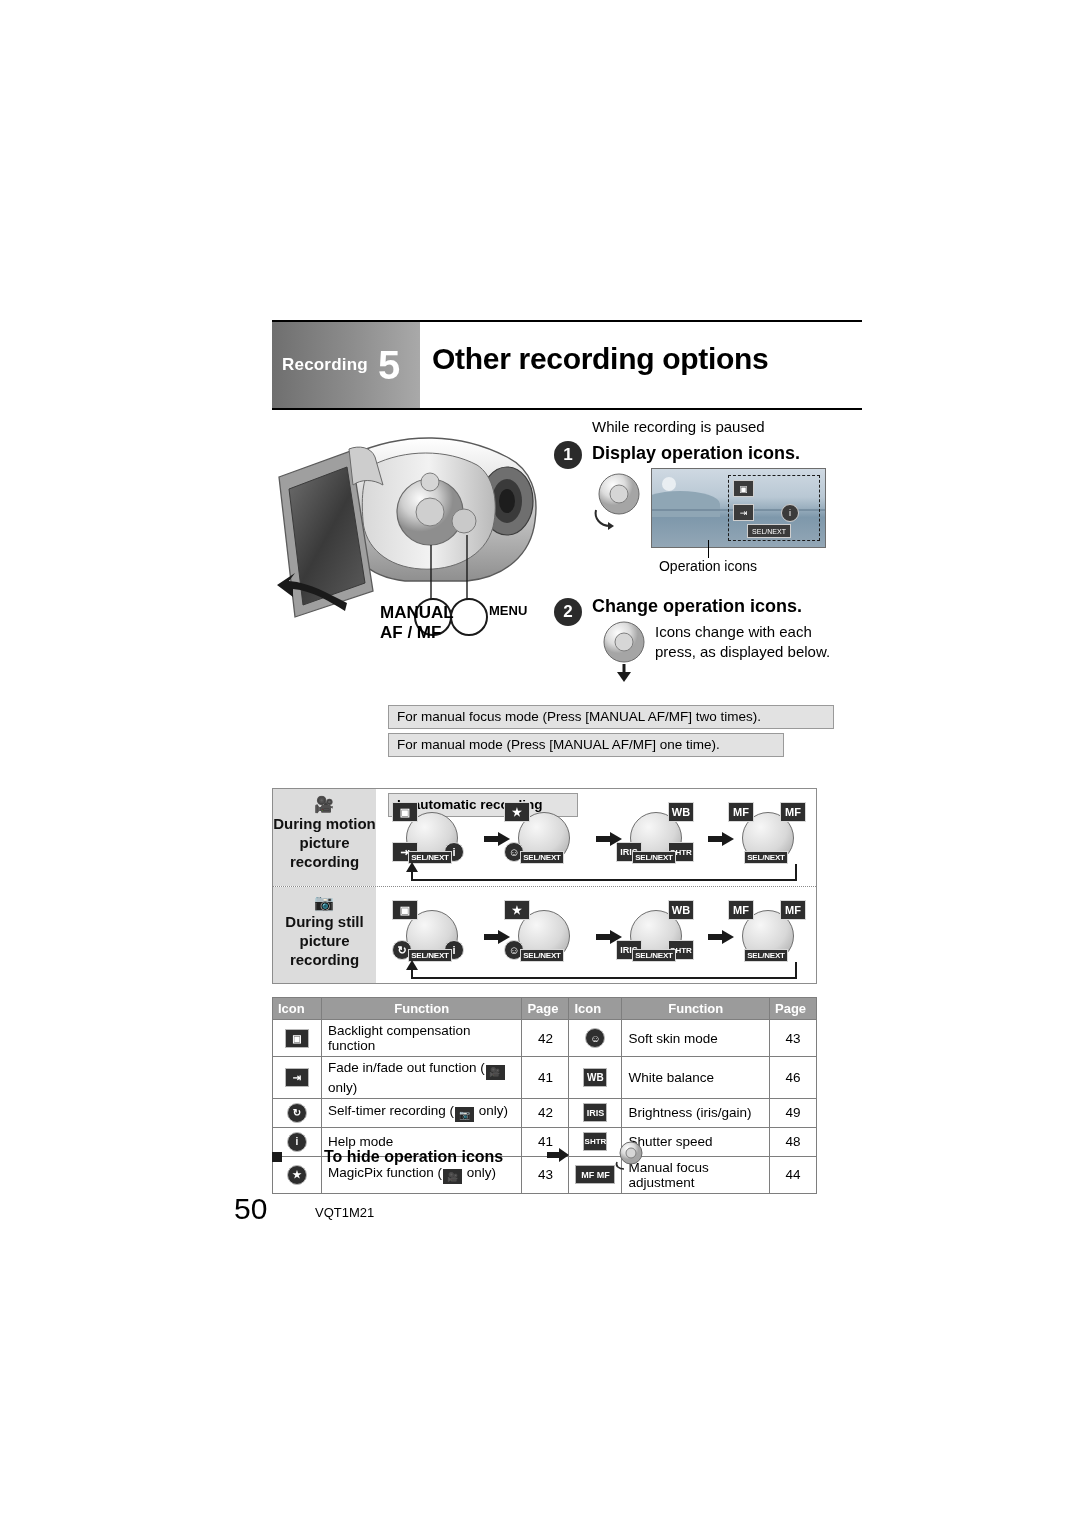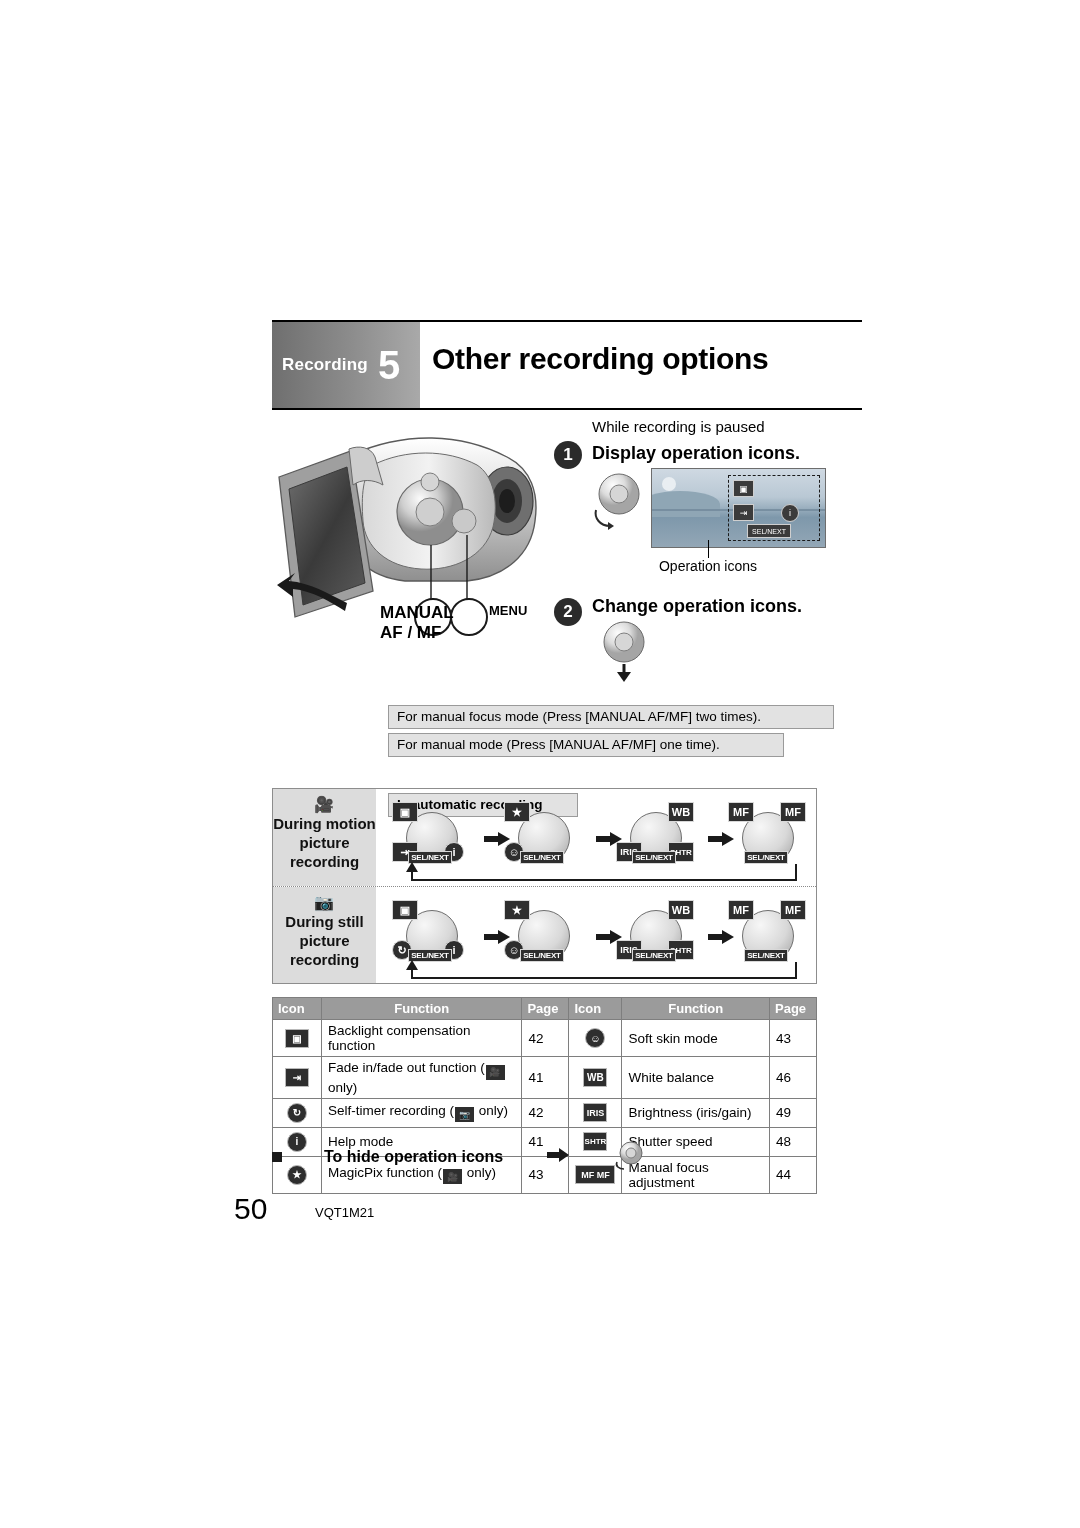--- a/index.html
+++ b/index.html
@@ -317,21 +317,21 @@
     text-align: center;
   }
   .table th.lefty { text-align: left; }
   .table td {
     border: 1px solid #7e7e7e;
     padding: 3px 6px;
     height: 22px;
     vertical-align: middle;
   }
   .td-icon { width: 36px; text-align: center; }
-  .td-page { width: 34px; }
+  .td-page { width: 34px; text-align: center; }
   .td-func { }
   .cellico {
     display: inline-flex;
     align-items: center;
     justify-content: center;
     width: 22px; height: 17px;
     background: #2e2e2e;
     border: 1px solid #b9b9b9;
     color: #fff;
     font-size: 10px;
@@ -507,20 +507,21 @@
       <div class="mini-ico" style="left:4px;top:28px;">⇥</div>
       <div class="mini-ico round" style="left:52px;top:28px;">i</div>
       <div class="mini-ico" style="left:18px;top:48px;width:42px;height:12px;font-size:7px;">SEL/NEXT</div>
     </div>
   </div>
   <div class="caption-leader"></div>
   <div class="oper-icons-caption">Operation icons</div>
 
   <div class="badge badge2">2</div>
   <div class="step2-title">Change operation icons.</div>
+  <div class="step2-text">Icons change with each press, as displayed below.</div>
   <div style="position:absolute;left:596px;top:620px;">
     <svg width="56" height="64" viewBox="0 0 56 64">
       <defs>
         <radialGradient id="knobG3" cx="35%" cy="28%">
           <stop offset="0%" stop-color="#fdfdfd"></stop>
           <stop offset="60%" stop-color="#dcdcdc"></stop>
           <stop offset="100%" stop-color="#a5a5a5"></stop>
         </radialGradient>
       </defs>
       <circle cx="28" cy="22" r="20" fill="url(#knobG3)" stroke="#6a6a6a"></circle>

